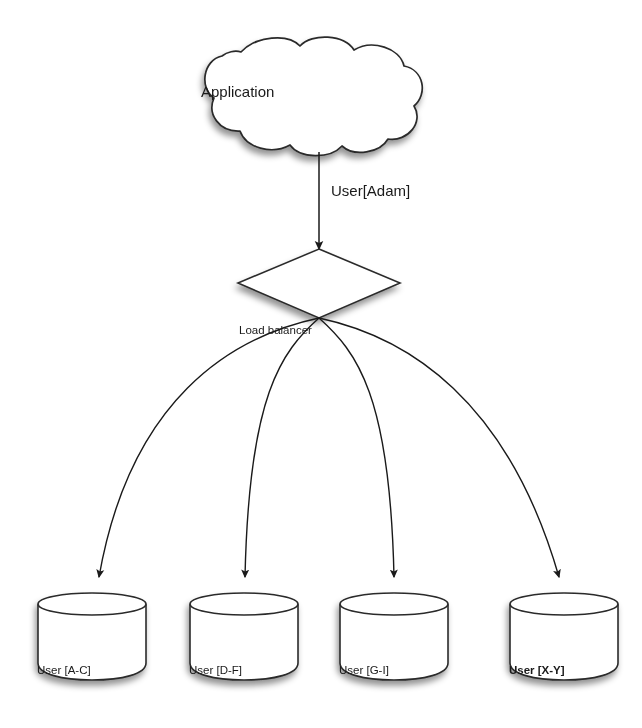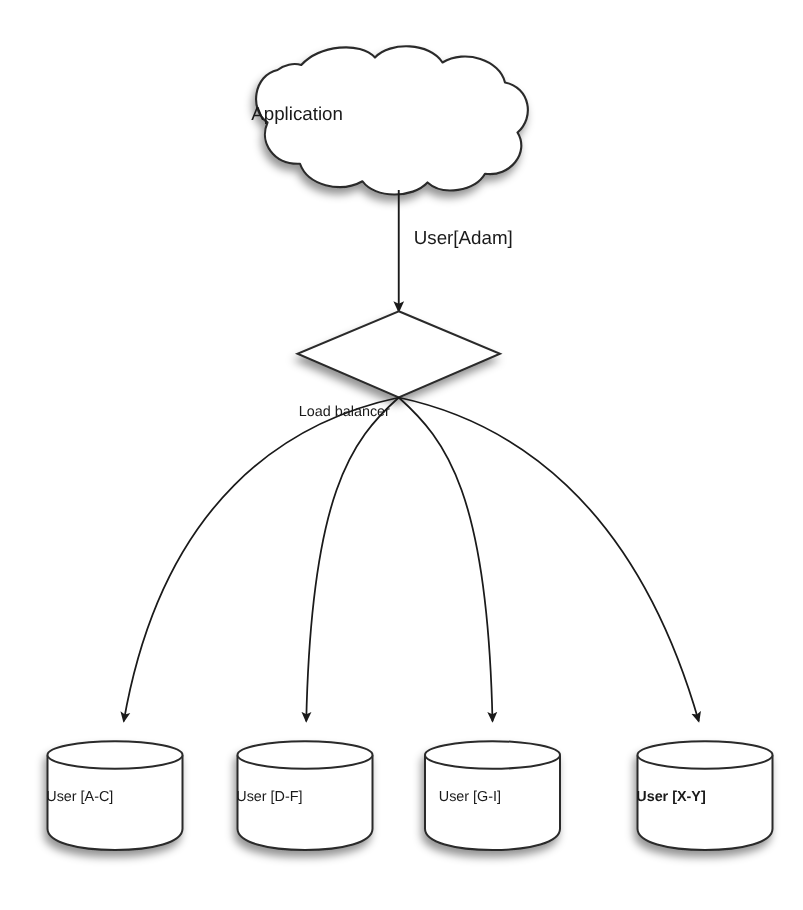--- a/index.html
+++ b/index.html
@@ -46,26 +46,26 @@
     margin-top: 44px;
   }
   .edge-label {
     left: 331px;
     top: 182px;
     font-size: 15px;
     text-align: right;
   }
   .db-label {
     font-size: 11.5px;
-    top: 632px;
+    top: 664px;
     width: 120px;
   }
   .db-label-0 { left: 37px; }
   .db-label-1 { left: 189px; }
-  .db-label-2 { left: 339px; margin-left: 12px; }
+  .db-label-2 { left: 339px; }
   .db-label-3 { left: 509px; font-weight: bold; }
 </style>
 </head>
 <body>
 
 <div id="diagram-root">
 
   <svg id="diagram-svg" viewBox="0 0 642 728">
     <defs>
       <filter id="soft-shadow" x="-40%" y="-40%" width="200%" height="200%">

